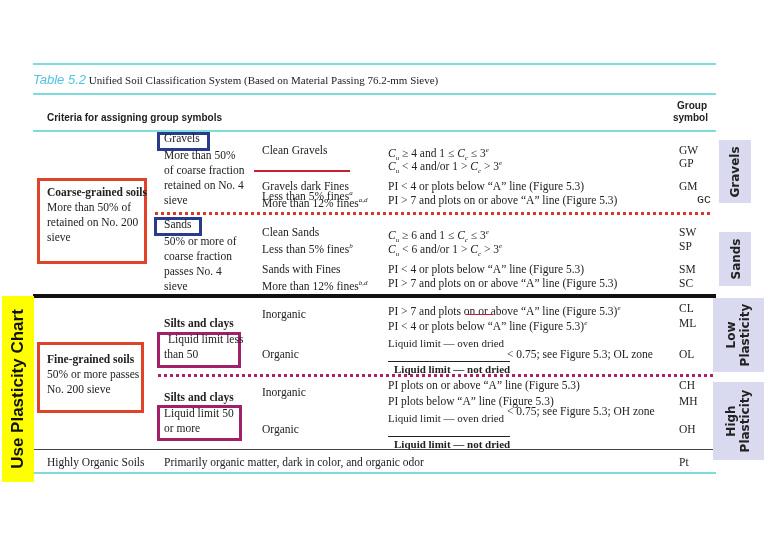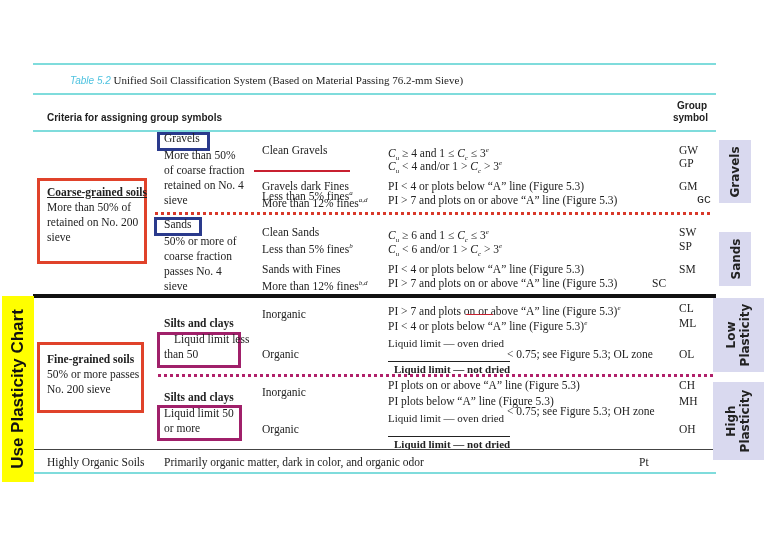--- a/index.html
+++ b/index.html
@@ -4,21 +4,21 @@
 <style>
   html, body { margin:0; padding:0; }
   body { width:768px; height:538px; background:#ffffff; position:relative; overflow:hidden;
          font-family:"Liberation Serif", serif; color:#222; }
   .teal-line { position:absolute; height:2px; background:#7fdcdc; left:33px; width:683px; }
   .black-line { position:absolute; height:1px; background:#444; left:33px; width:683px; }
   .thick-line { position:absolute; height:4px; background:#111; left:33px; width:683px; }
   .dotted-red { position:absolute; height:0; border-top:3px dotted #d8382a; }
   .dotted-mag { position:absolute; height:0; border-top:3px dotted #b0206a; }
   .t { position:absolute; font-size:11.5px; line-height:14px; white-space:nowrap; }
-  .caption-label { color:#4fc3e0; font-style:italic; font-family:"Liberation Sans", sans-serif; font-size:10px;margin-left:37px; }
+  .caption-label { color:#4fc3e0; font-style:italic; font-family:"Liberation Sans", sans-serif; font-size:13px; }
   .hdr { font-family:"Liberation Sans", sans-serif; font-weight:bold; font-size:10px; }
   .box-red { position:absolute; border:3px solid #e0422a; }
   .box-blue { position:absolute; border:3px solid #2a3a8c; }
   .box-mag { position:absolute; border:3px solid #a0206a; }
   .side-tag { position:absolute; background:#d9d9ef; display:flex; align-items:center; justify-content:center; }
   .side-tag .inner { transform:rotate(-90deg); font-family:"DejaVu Sans", sans-serif; font-weight:bold; font-size:12px; color:#222; text-align:center; line-height:14px; white-space:nowrap; }
   .yellow-tag { position:absolute; left:2px; top:296px; width:32px; height:186px; background:#ffff00; display:flex; align-items:center; justify-content:center; }
   .yellow-tag .inner { transform:rotate(-90deg); font-family:"Liberation Sans", sans-serif; font-weight:bold; font-size:17px; color:#111; white-space:nowrap; }
   .underline-red { position:absolute; height:2px; background:#c82030; }
   .frac { position:absolute; font-size:11px; line-height:14px; white-space:nowrap; }
@@ -37,21 +37,21 @@
   <span>Unified Soil Classification System (Based on Material Passing 76.2-mm Sieve)</span>
 </div>
 <div class="teal-line" style="top:93px;"></div>
 
 <div class="t hdr" style="left:47px; top:111px;">Criteria for assigning group symbols</div>
 <div class="t hdr" style="left:677px; top:99px;">Group</div>
 <div class="t hdr" style="left:673px; top:111px;">symbol</div>
 <div class="teal-line" style="top:130px;"></div>
 
 <div class="box-red" style="left:37px; top:178px; width:104px; height:80px;"></div>
-<div class="t bold" style="left:47px; top:185px;text-decoration:underline;">Coarse-grained soils</div>
+<div class="t bold" style="left:47px; top:185px;">Coarse-grained soils</div>
 <div class="t" style="left:47px; top:200px;">More than 50% of</div>
 <div class="t" style="left:47px; top:215px;">retained on No. 200</div>
 <div class="t" style="left:47px; top:230px;">sieve</div>
 
 <div class="box-blue" style="left:157px; top:132px; width:47px; height:13px;"></div>
 <div class="t" style="left:164px; top:131px;">Gravels</div>
 <div class="t" style="left:164px; top:148px;">More than 50%</div>
 <div class="t" style="left:164px; top:163px;">of coarse fraction</div>
 <div class="t" style="left:164px; top:178px;">retained on No. 4</div>
 <div class="t" style="left:164px; top:193px;">sieve</div>
@@ -87,32 +87,32 @@
 <div class="t" style="left:262px; top:276px;"><span>More than 12% fines</span><sup>b,d</sup></div>
 
 <div class="t" style="left:388px; top:225px;"><i>C<sub style="font-size:7px">u</sub></i> ≥ 6 and 1 ≤ <i>C<sub style="font-size:7px">c</sub></i> ≤ 3<sup>e</sup></div>
 <div class="t" style="left:388px; top:239px;"><i>C<sub style="font-size:7px">u</sub></i> &lt; 6 and/or 1 &gt; <i>C<sub style="font-size:7px">c</sub></i> &gt; 3<sup>e</sup></div>
 <div class="t" style="left:388px; top:262px;">PI &lt; 4 or plots below “A” line (Figure 5.3)</div>
 <div class="t" style="left:388px; top:276px;">PI &gt; 7 and plots on or above “A” line (Figure 5.3)</div>
 
 <div class="t" style="left:679px; top:225px;">SW</div>
 <div class="t" style="left:679px; top:239px;">SP</div>
 <div class="t" style="left:679px; top:262px;">SM</div>
-<div class="t" style="left:652px; top:276px;">SC</div>
+<div class="t" style="left:679px; top:276px;">SC</div>
 
 <div class="thick-line" style="top:294px;"></div>
 
 <div class="box-red" style="left:37px; top:342px; width:101px; height:65px;"></div>
 <div class="t bold" style="left:47px; top:352px;">Fine-grained soils</div>
 <div class="t" style="left:47px; top:367px;">50% or more passes</div>
 <div class="t" style="left:47px; top:382px;">No. 200 sieve</div>
 
 <div class="t bold" style="left:164px; top:316px;">Silts and clays</div>
 <div class="box-mag" style="left:157px; top:332px; width:78px; height:30px;"></div>
-<div class="t" style="left:174px; top:332px;">Liquid limit less</div>
+<div class="t" style="left:168px; top:332px;">Liquid limit less</div>
 <div class="t" style="left:164px; top:347px;">than 50</div>
 
 <div class="t" style="left:262px; top:307px;">Inorganic</div>
 <div class="t" style="left:262px; top:347px;">Organic</div>
 
 <div class="t" style="left:388px; top:301px;"><span>PI &gt; 7 and plots on or above “A” line (Figure 5.3)</span><sup>e</sup></div>
 <div class="underline-red" style="left:466px; top:314px; width:27px; height:1px;"></div>
 <div class="t" style="left:388px; top:316px;text-align:right;"><span>PI &lt; 4 or plots below “A” line (Figure 5.3)</span><sup>e</sup></div>
 
 <div class="frac" style="left:388px; top:336px;">
@@ -144,21 +144,21 @@
 </div>
 <div class="t" style="left:507px; top:404px;">&lt; 0.75; see Figure 5.3; OH zone</div>
 
 <div class="t" style="left:679px; top:378px;">CH</div>
 <div class="t" style="left:679px; top:394px;">MH</div>
 <div class="t" style="left:679px; top:422px;">OH</div>
 
 <div class="black-line" style="top:449px;"></div>
 <div class="t" style="left:47px; top:455px;">Highly Organic Soils</div>
 <div class="t" style="left:164px; top:455px;">Primarily organic matter, dark in color, and organic odor</div>
-<div class="t" style="left:639px; top:455px;">Pt</div>
+<div class="t" style="left:679px; top:455px;">Pt</div>
 <div class="teal-line" style="top:472px;"></div>
 
 <div class="side-tag" style="left:719px; top:140px; width:32px; height:63px;">
   <div class="inner">Gravels</div>
 </div>
 <div class="side-tag" style="left:719px; top:232px; width:32px; height:54px;">
   <div class="inner">Sands</div>
 </div>
 <div class="side-tag" style="left:713px; top:298px; width:51px; height:74px;">
   <div class="inner"><span>Low</span><br><span>Plasticity</span></div>

